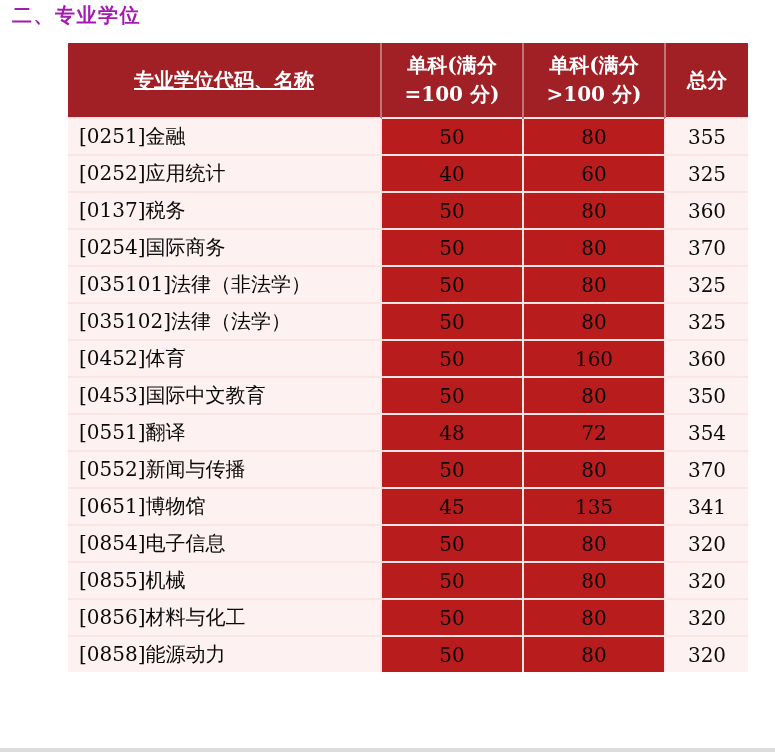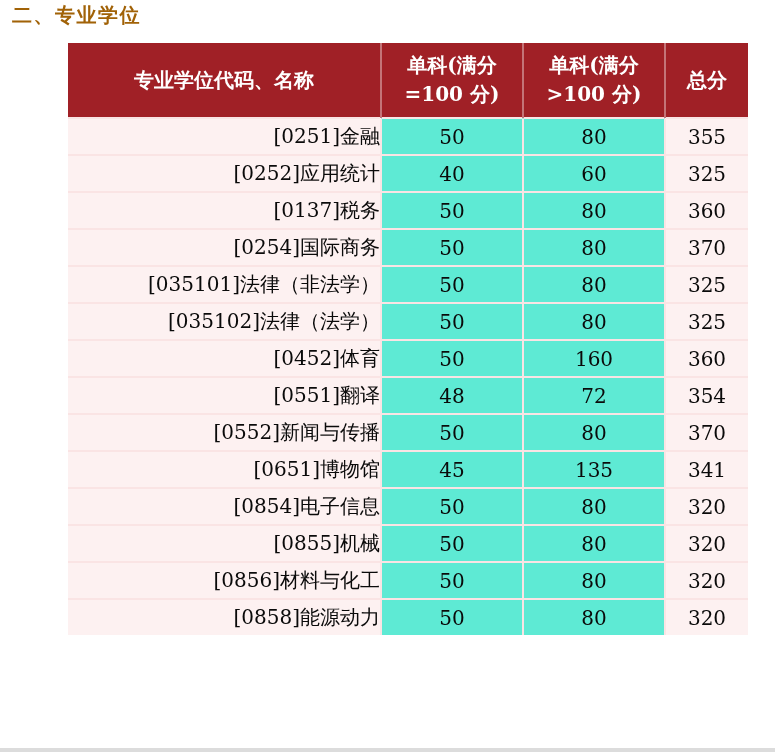--- a/index.html
+++ b/index.html
@@ -13,21 +13,21 @@
     height: 752px;
     overflow: hidden;
     font-family: "Liberation Sans", sans-serif;
   }
   .doc-title {
     position: absolute;
     left: 12px;
     top: 2px;
     font-size: 20px;
     font-weight: bold;
-    color: #a16207;
+    color: #a21caf;
     letter-spacing: 1.5px;
     font-family: "Liberation Sans", sans-serif;
   }
   table.score-table {
     position: absolute;
     left: 68px;
     top: 43px;
     width: 680px;
     border-collapse: collapse;
     table-layout: fixed;
@@ -39,45 +39,46 @@
     font-family: "DejaVu Serif", "Liberation Serif", serif;
     font-weight: 700;
     font-size: 20px;
     text-align: center;
     vertical-align: middle;
     padding: 0;
     border-left: 2px solid rgba(255,255,255,0.38);
   }
   thead th:first-child {
     border-left: none;
+    text-decoration: underline;
   }
   thead th .hline {
     line-height: 1.45;
   }
   tbody td {
     height: 35px;
     font-family: "DejaVu Serif", "Liberation Serif", serif;
     font-size: 20px;
     color: #0a0a0a;
     text-align: center;
     vertical-align: middle;
     padding: 0;
     border-top: 2px solid var(--grid-pink, #FAE4E4);
     border-left: 2px solid var(--grid-pink, #FAE4E4);
   }
   tbody td:first-child {
     border-left: none;
   }
   tbody td.name {
-    text-align: right;
-    padding-left: 22px;
+    text-align: left;
+    padding-left: 11px;
     background: var(--cell-pink, #FDF1F1);
   }
   tbody td.s1, tbody td.s2 {
-    background: #5eead4;
+    background: #b91c1c;
   }
   tbody td.total {
     background: var(--cell-pink, #FDF1F1);
   }
   .bottom-edge {
     position: absolute;
     left: 0;
     bottom: 0;
     width: 775px;
     height: 4px;
@@ -151,20 +152,26 @@
         <td class="s2">80</td>
         <td class="total">325</td>
       </tr>
       <tr>
         <td class="name">[0452]体育</td>
         <td class="s1">50</td>
         <td class="s2">160</td>
         <td class="total">360</td>
       </tr>
       <tr>
+        <td class="name">[0453]国际中文教育</td>
+        <td class="s1">50</td>
+        <td class="s2">80</td>
+        <td class="total">350</td>
+      </tr>
+      <tr>
         <td class="name">[0551]翻译</td>
         <td class="s1">48</td>
         <td class="s2">72</td>
         <td class="total">354</td>
       </tr>
       <tr>
         <td class="name">[0552]新闻与传播</td>
         <td class="s1">50</td>
         <td class="s2">80</td>
         <td class="total">370</td>

